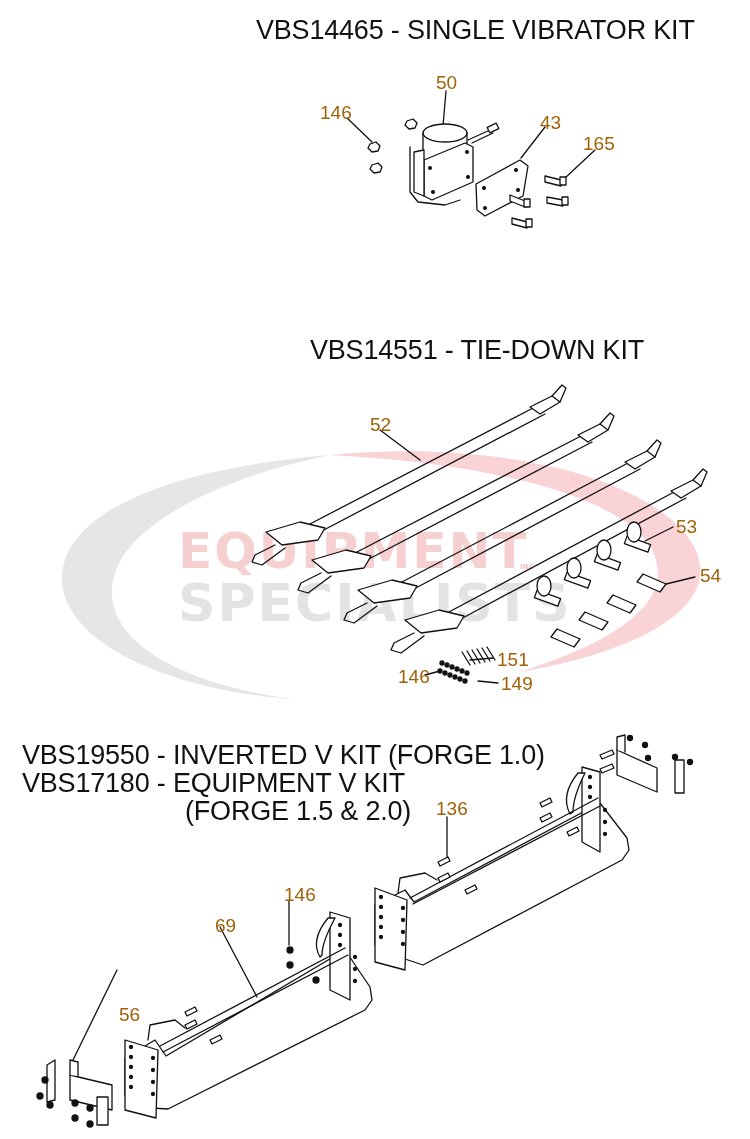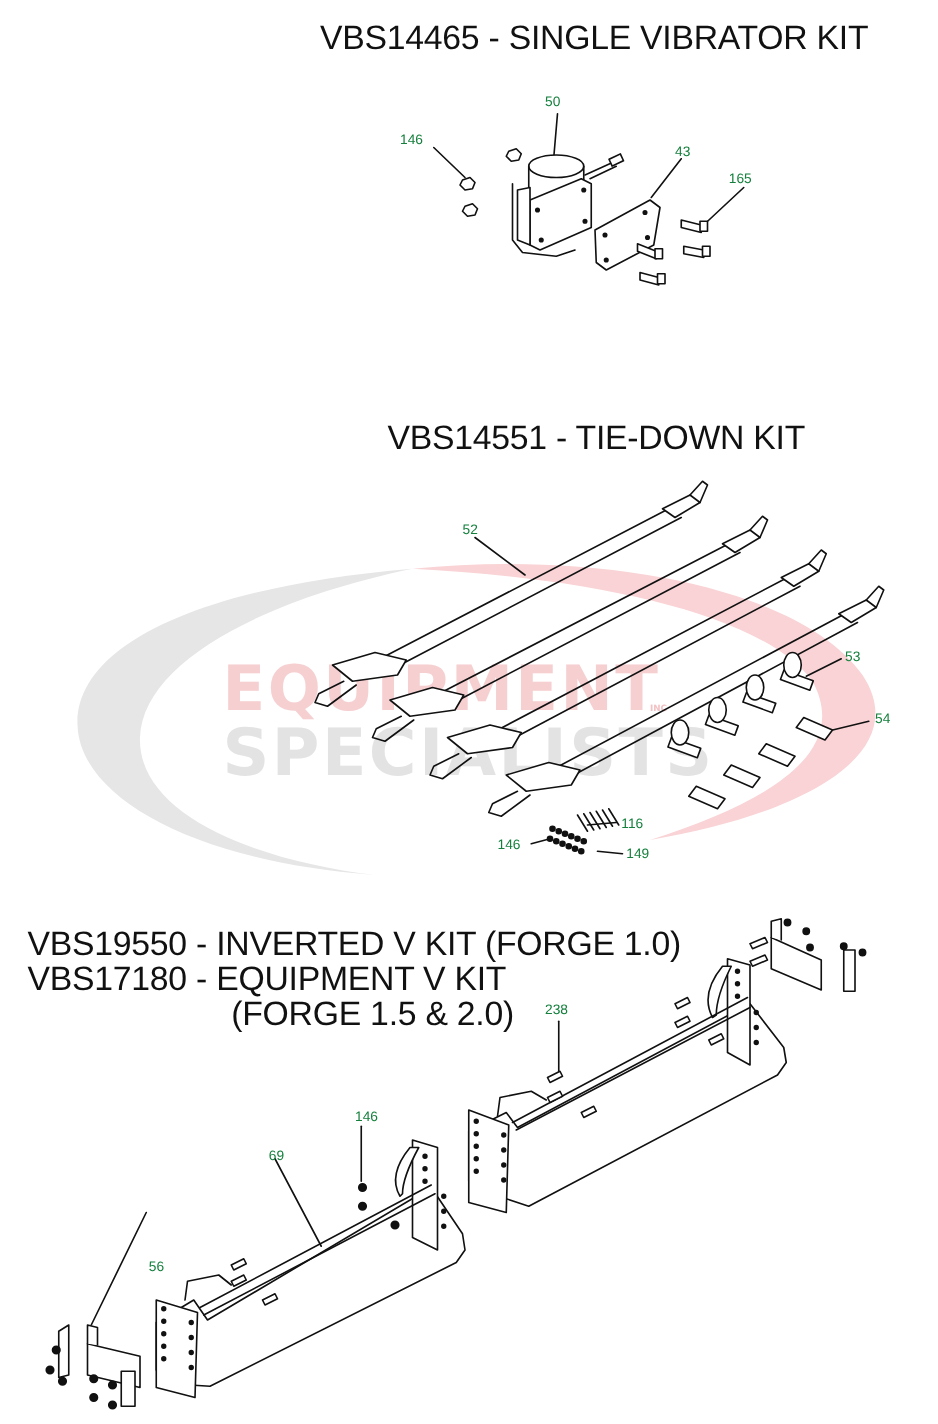--- a/index.html
+++ b/index.html
@@ -1,19 +1,19 @@
 <!DOCTYPE html>
 <html><head>
   <meta charset="utf-8">
   <style>
     html, body { margin: 0; padding: 0; background: #ffffff; }
     body { width: 750px; height: 1139px; position: relative; overflow: hidden; font-family: "Liberation Serif", serif; }
     .canvas { position: absolute; left: 0; top: 0; width: 750px; height: 1139px; }
     .kit-title { position: absolute; font-family: Liberation Sans, sans-serif; color: #111; white-space: nowrap; font-size: 27px; line-height: 27px; letter-spacing: -0.2px; }
-    .callout { position: absolute; font-family: "Liberation Sans", "DejaVu Sans", sans-serif; font-size: 11px; color: #15803d; line-height: 13px; }
+    .callout { position: absolute; font-family: "Liberation Sans", "DejaVu Sans", sans-serif; font-size: 19px; color: #a16207; line-height: 13px; }
     .wm-text { position: absolute; font-family: "DejaVu Sans", "Liberation Sans", sans-serif; font-weight: bold; letter-spacing: 2px; white-space: nowrap; }
     svg { position: absolute; left: 0; top: 0; }
   </style>
 </head>
 <body>
 
 <div class="canvas">
 
   <svg width="750" height="1139">
     <path d="M 330 455 C 150 470, 60 520, 62 580 C 64 640, 160 690, 300 700 C 200 688, 110 650, 112 590 C 114 530, 210 480, 330 455 Z" fill="#e6e6e6"></path>
@@ -257,22 +257,22 @@
   </svg>
 
   <div class="callout" style="left:436px; top:76px;">50</div>
   <div class="callout" style="left:320px; top:106px;">146</div>
   <div class="callout" style="left:540px; top:116px;">43</div>
   <div class="callout" style="left:583px; top:137px;">165</div>
 
   <div class="callout" style="left:370px; top:418px;">52</div>
   <div class="callout" style="left:676px; top:520px;">53</div>
   <div class="callout" style="left:700px; top:569px;">54</div>
-  <div class="callout" style="left:497px; top:653px;">116</div>
+  <div class="callout" style="left:497px; top:653px;">151</div>
   <div class="callout" style="left:398px; top:670px;">146</div>
   <div class="callout" style="left:501px; top:677px;">149</div>
 
-  <div class="callout" style="left:436px; top:802px;">238</div>
+  <div class="callout" style="left:436px; top:802px;">136</div>
   <div class="callout" style="left:284px; top:888px;">146</div>
   <div class="callout" style="left:215px; top:919px;">69</div>
   <div class="callout" style="left:119px; top:1008px;">56</div>
 
 </div>
 
 </body></html>

